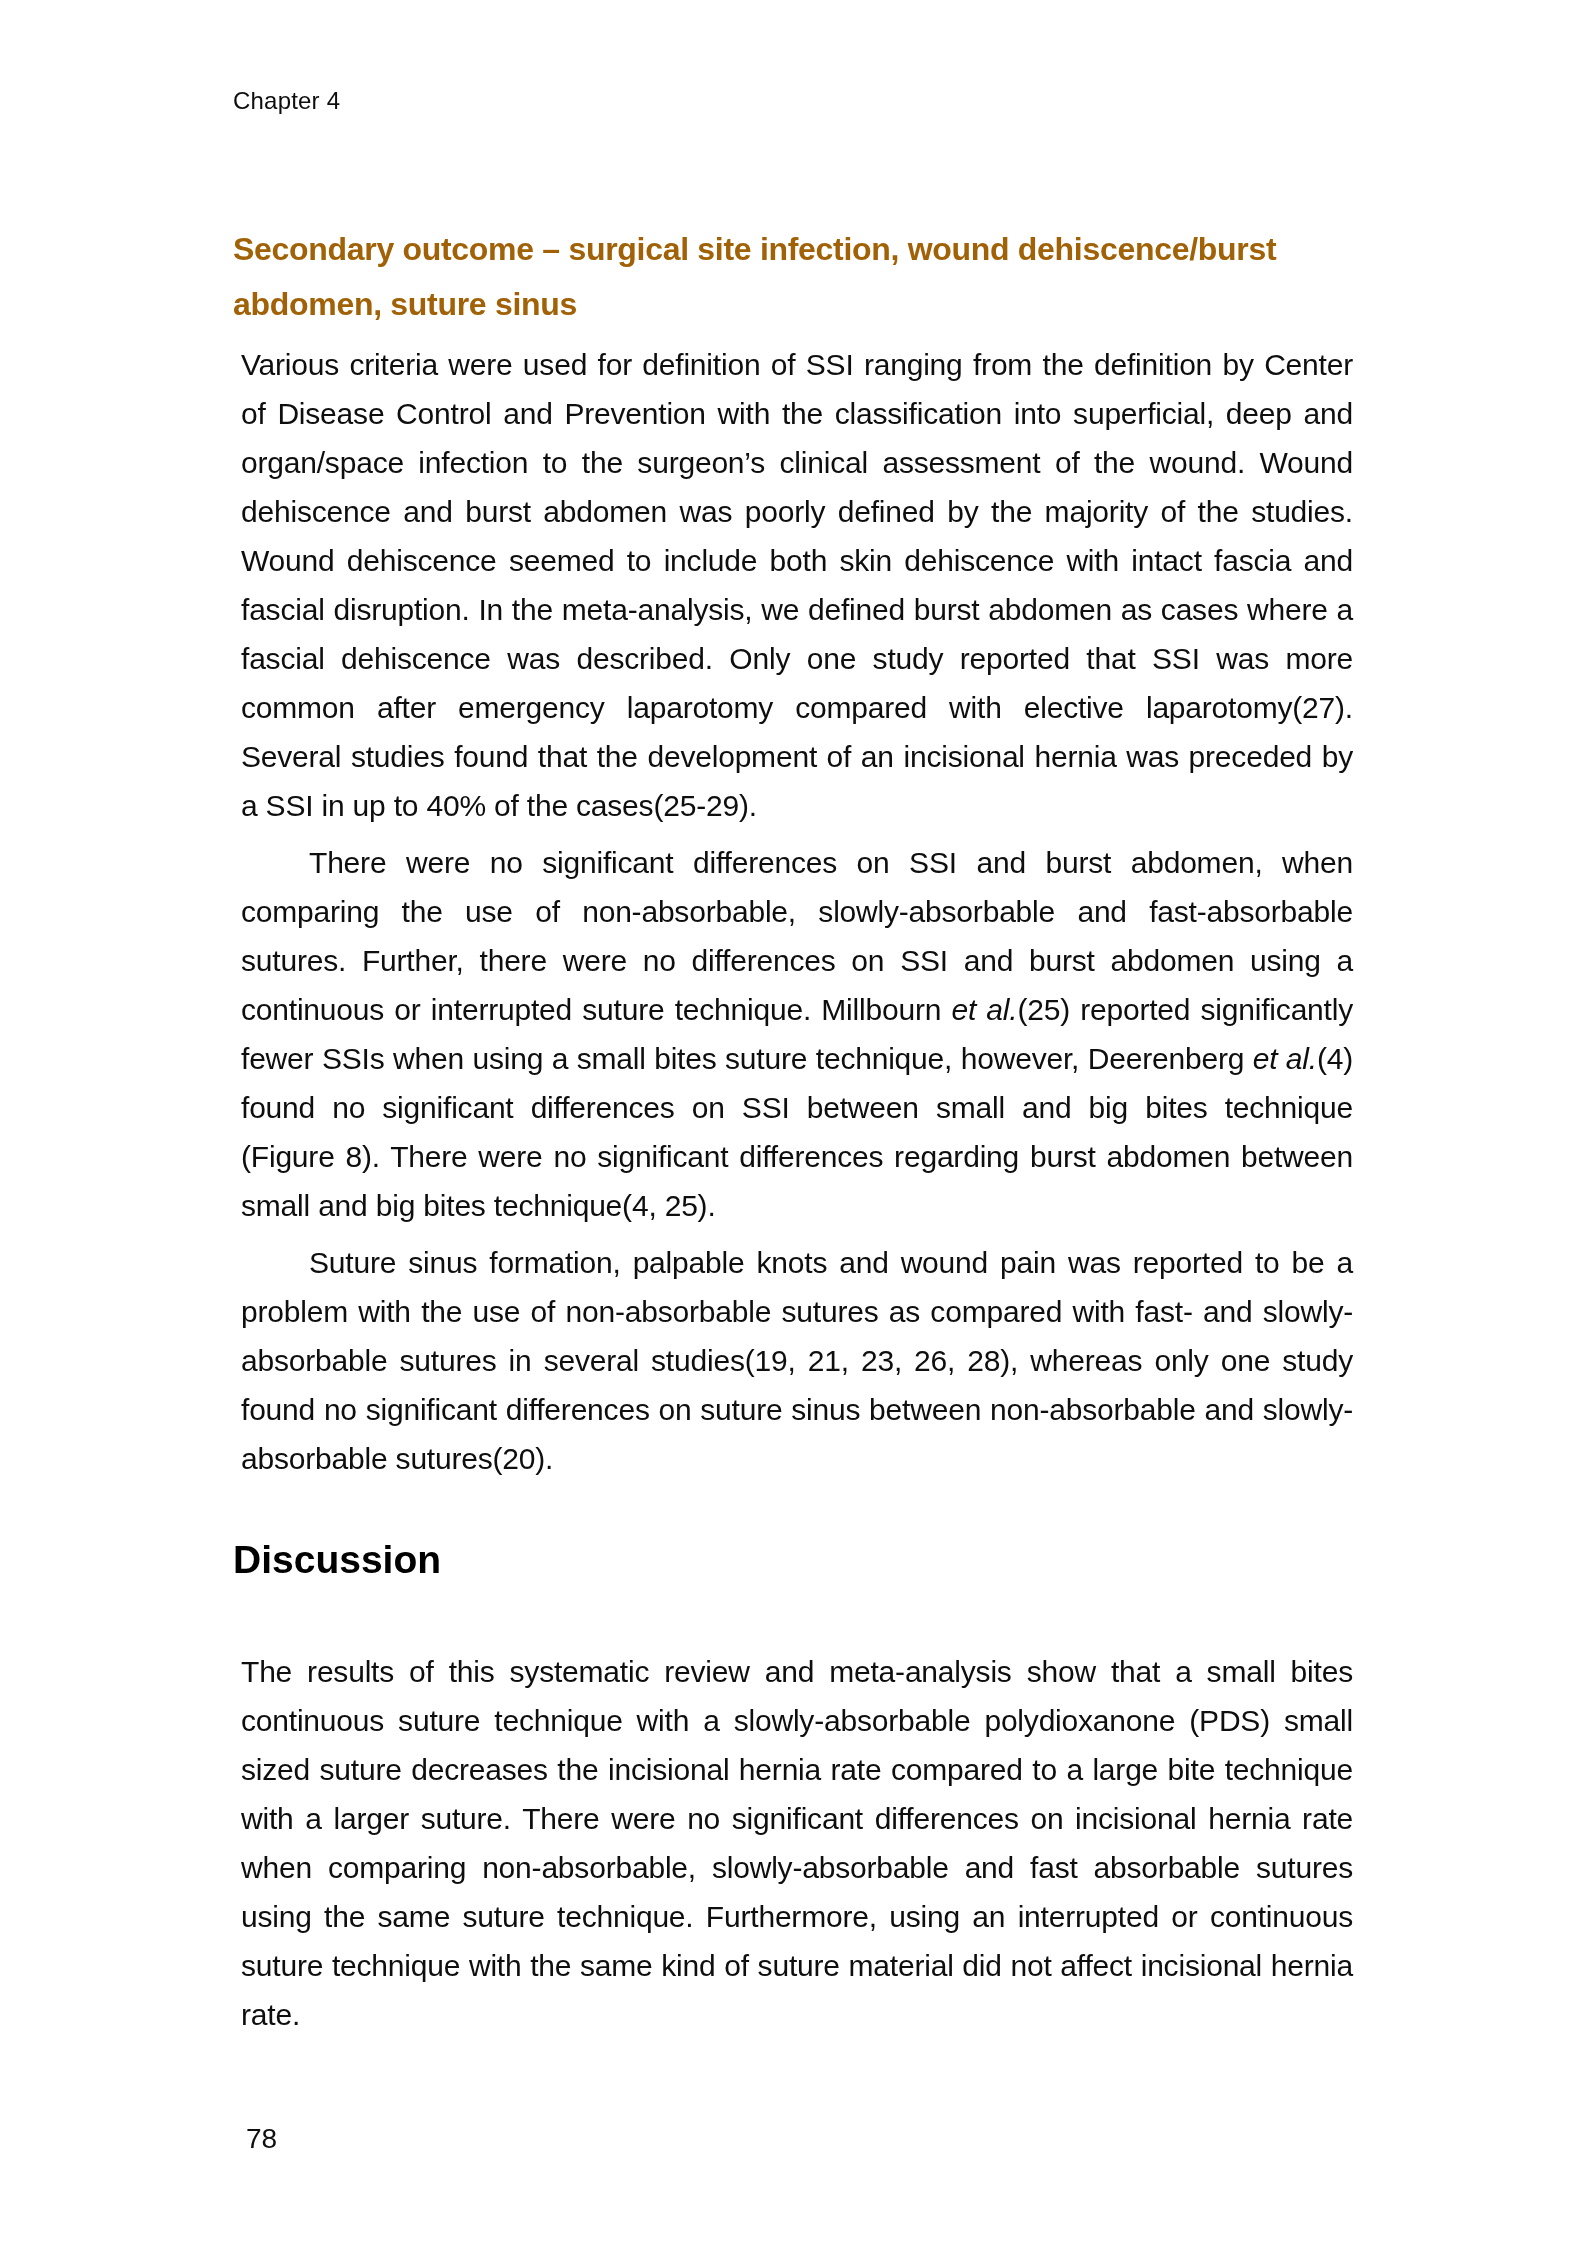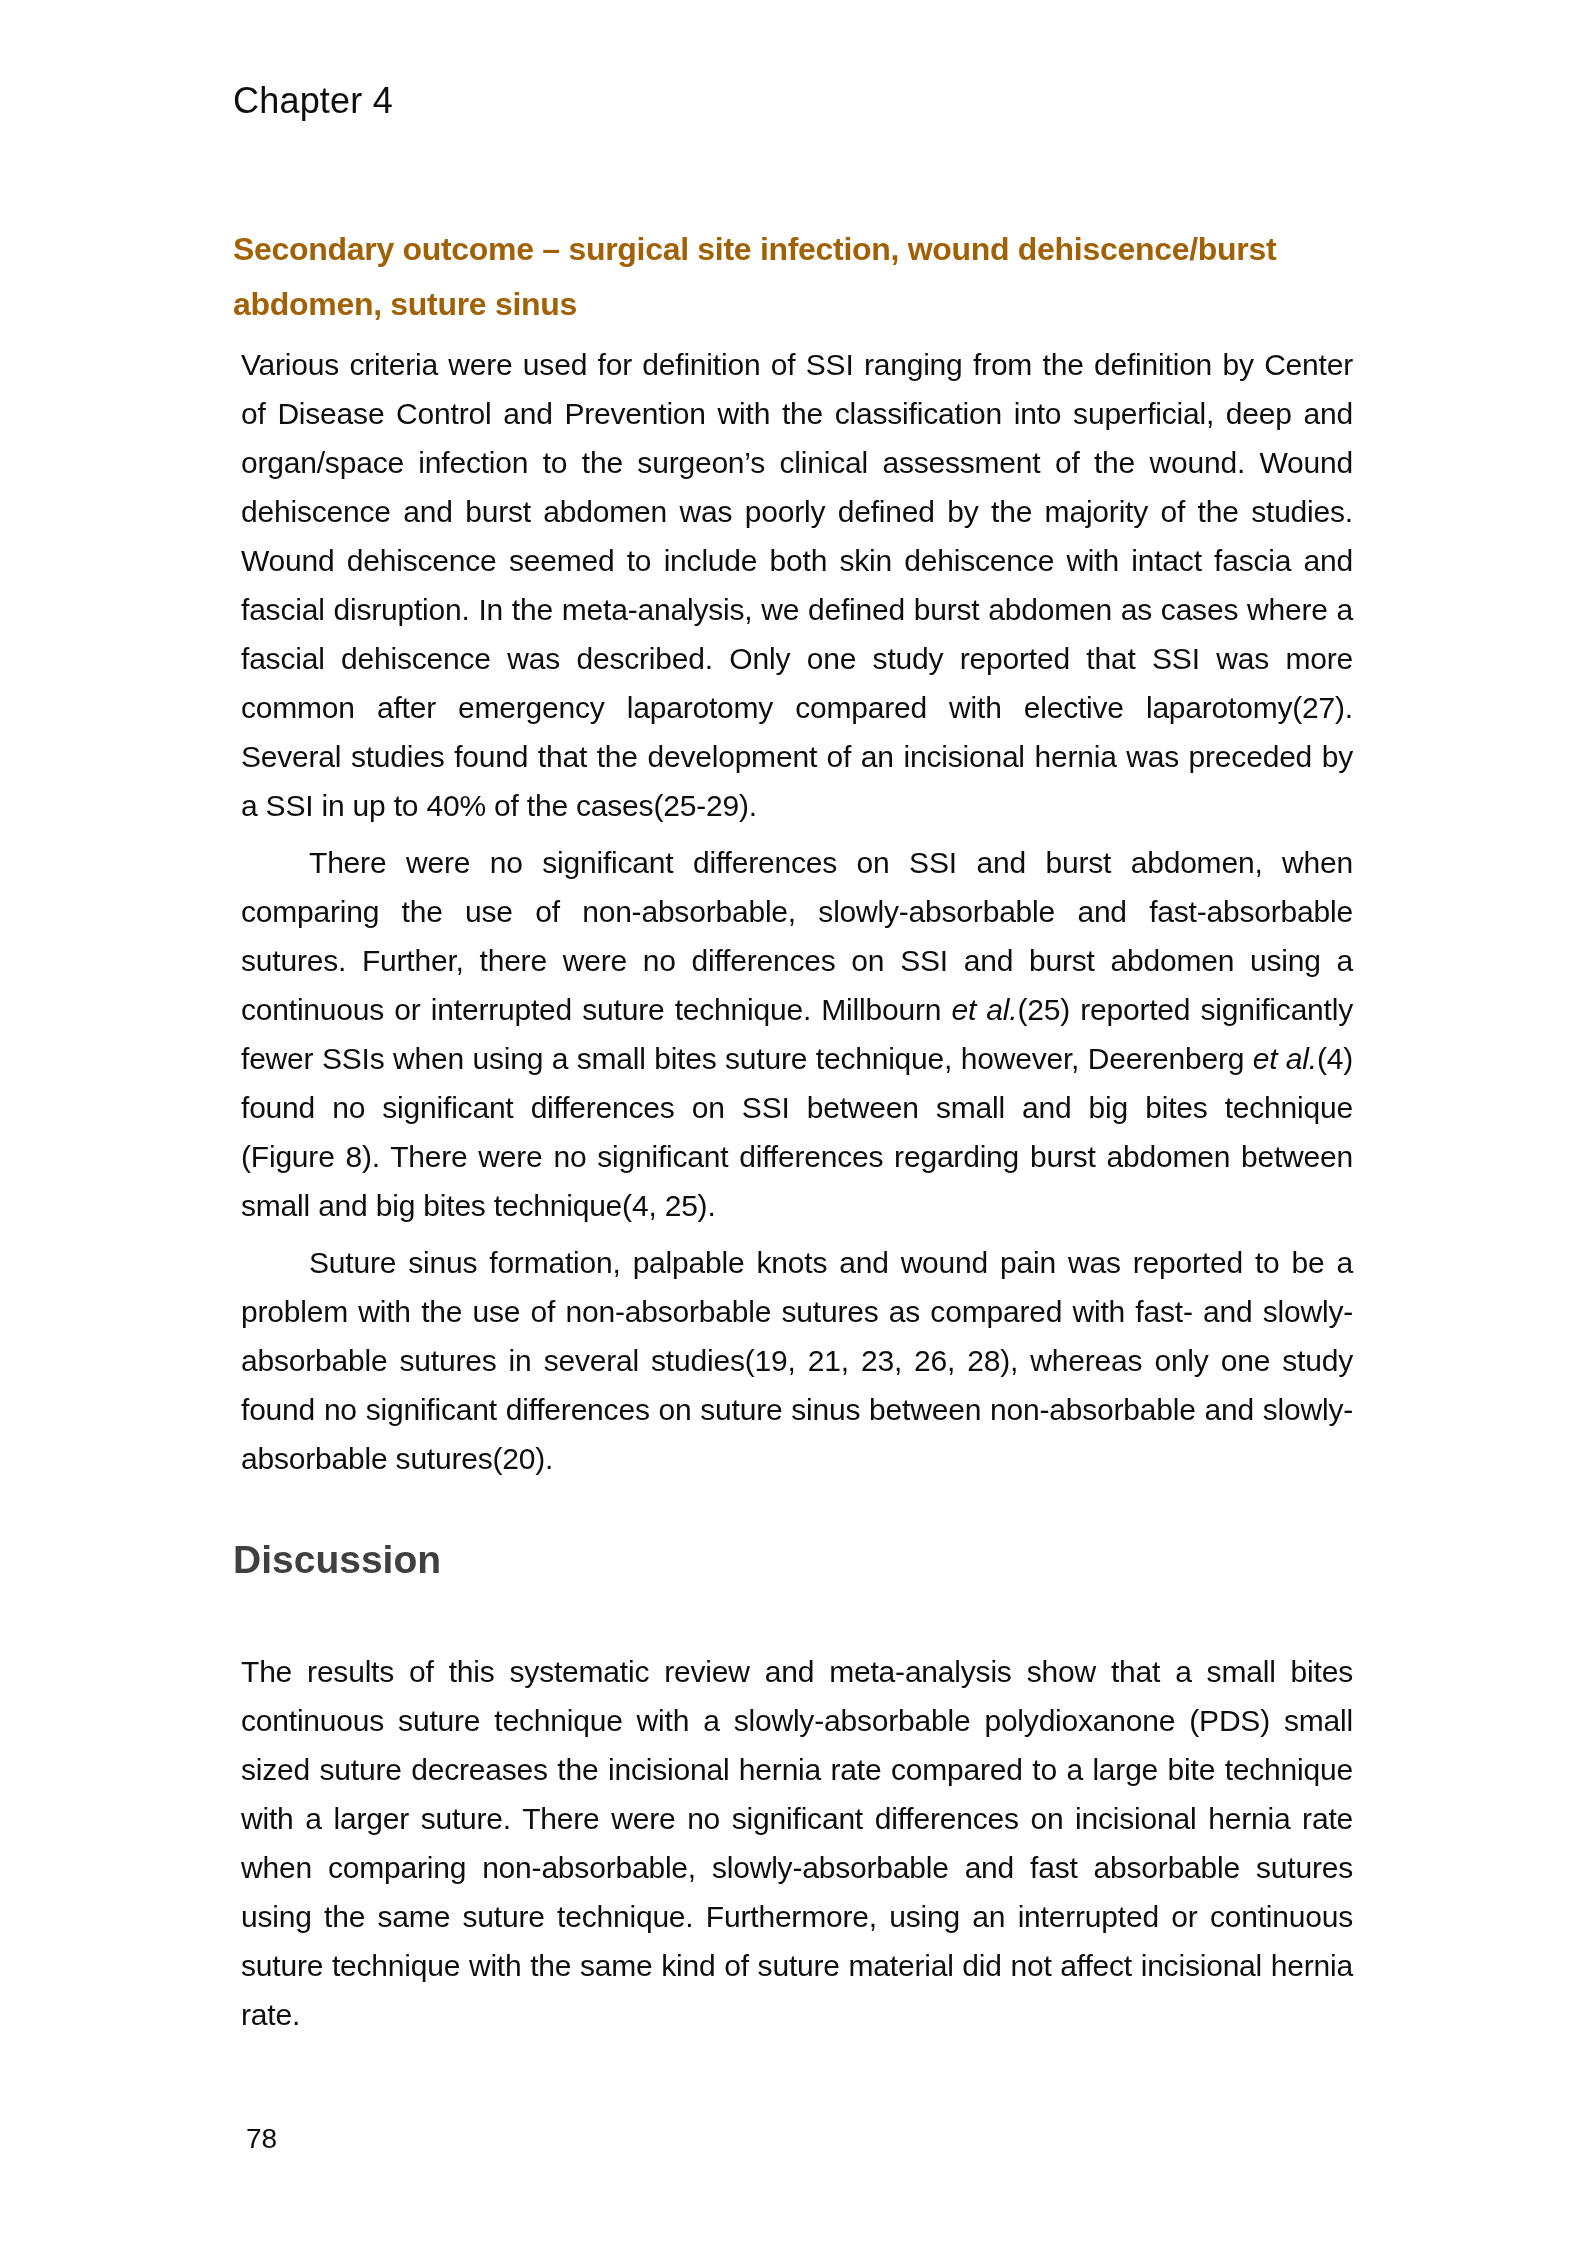--- a/index.html
+++ b/index.html
@@ -10,21 +10,21 @@
     position: relative;
     background: #ffffff;
     color: #0e0e0e;
     font-family: "Liberation Sans", "DejaVu Sans", sans-serif;
     overflow: hidden;
   }
   .running-header {
     position: absolute;
     left: 233px;
     top: 86px;
-    font-size: 36px;
+    font-size: 24px;
     line-height: 30px;
     letter-spacing: 0.2px;
     text-align: right;
   }
   .content {
     position: absolute;
     left: 233px;
     top: 222px;
     width: 1128px;
   }
@@ -42,21 +42,21 @@
     line-height: 49px;
     text-align: justify;
     letter-spacing: -0.2px;
   }
   .indent { text-indent: 68px; }
   .discussion-heading {
     margin: 54px 0 64px 0;
     font-size: 39px;
     font-weight: 700;
     line-height: 46px;
-    color: #404040;
+    color: #000000;
   }
   em { }
   .page-number {
     position: absolute;
     left: 246px;
     top: 2124px;
     font-size: 28px;
     line-height: 30px;
   }
 </style>

